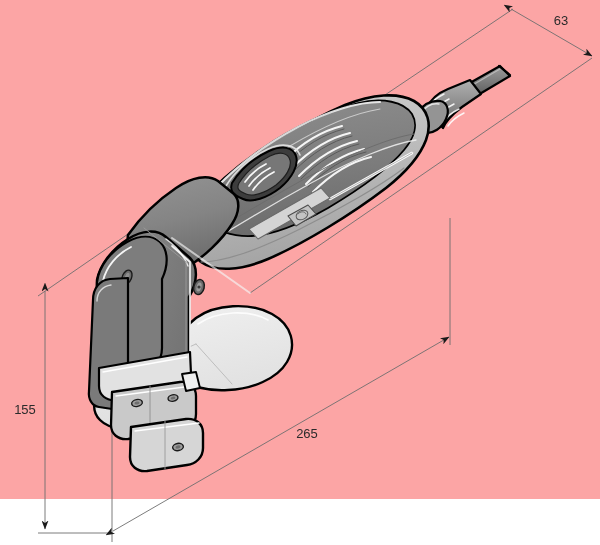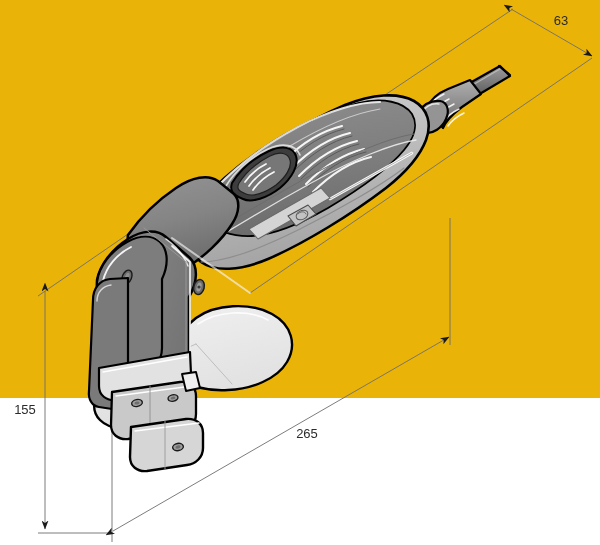--- a/index.html
+++ b/index.html
@@ -3,22 +3,22 @@
 <meta charset="utf-8">
 <title>Tool Dimension Drawing</title>
 <style>
   html,body{margin:0;padding:0;background:#ffffff;}
   body{
     width:600px;height:545px;
     font-family:"Liberation Sans", sans-serif;
     overflow:hidden;position:relative;
   }
   #drawing-root{
-    position:absolute;left:0;top:0;width:600px;height:398px;
-    background:#eab308;
+    position:absolute;left:0;top:0;width:600px;height:499px;
+    background:#fca5a5;
   }
   svg#tool-svg{display:block;width:600px;height:545px;}
   .dim-text{
     font-family:"Liberation Sans", sans-serif;
     font-size:13px;
     fill:#2b2b2b;
     dominant-baseline:middle;
   }
 </style>
 </head>

